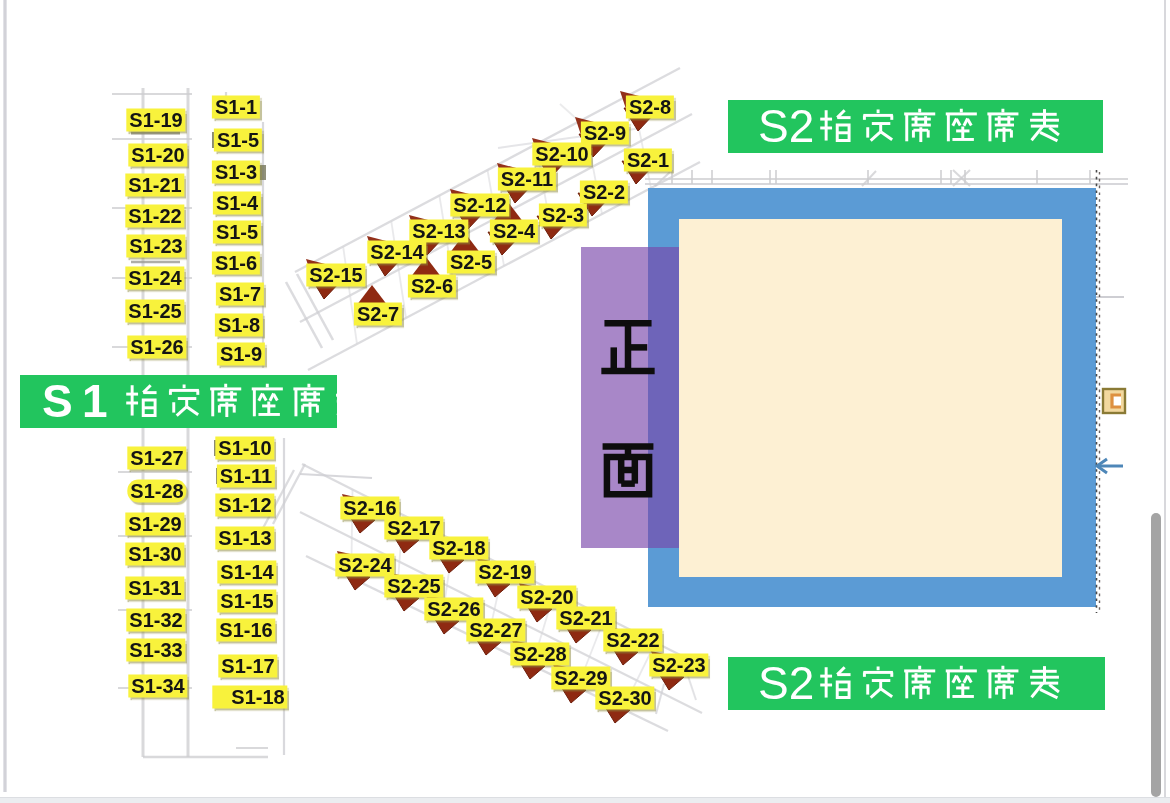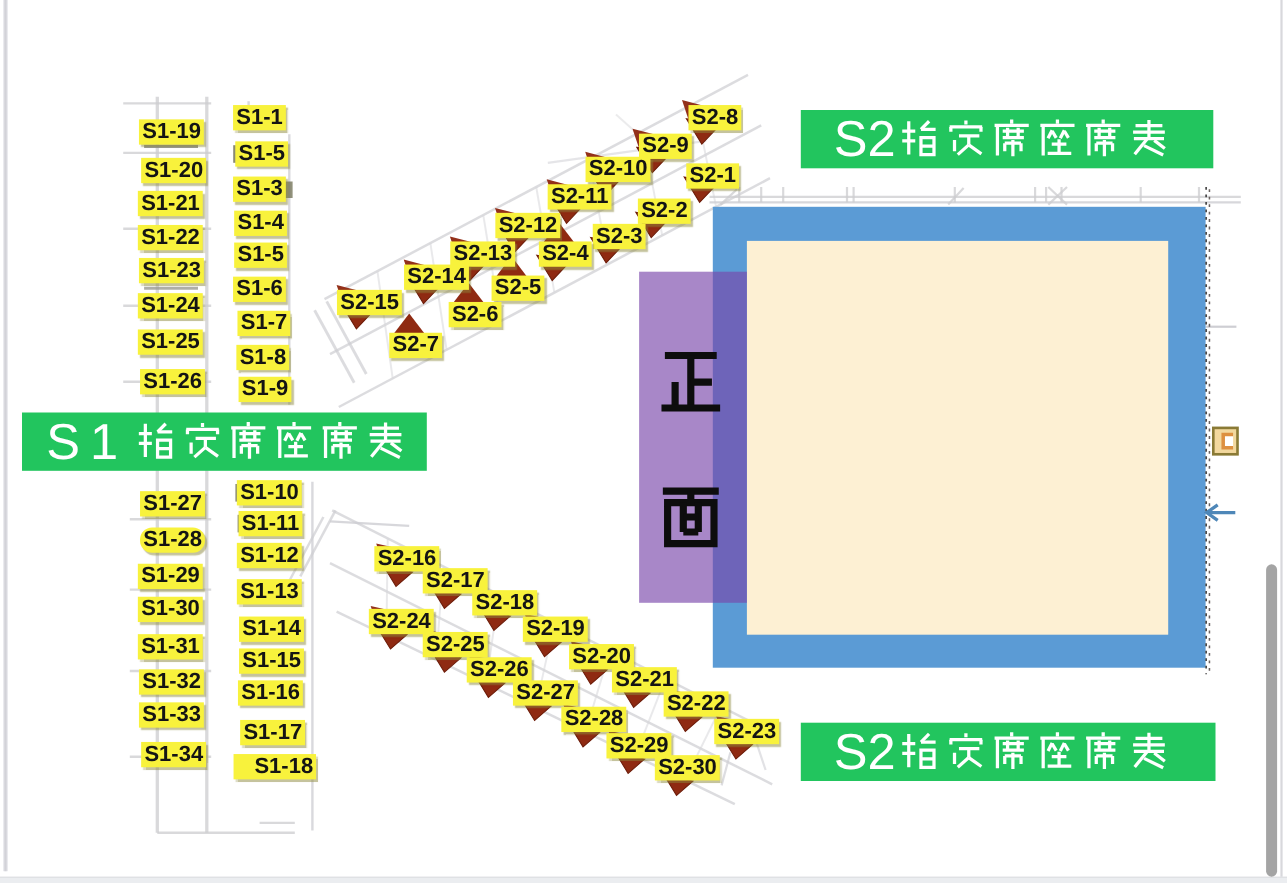--- a/index.html
+++ b/index.html
@@ -317,21 +317,21 @@
         <path d="M11 33 H89"></path>
         <path d="M50 17 V49"></path>
         <path d="M13 49 H87"></path>
         <path d="M46 49 L15 87"></path>
         <path d="M38 66 L85 89"></path>
         <path d="M63 53 L89 73"></path>
       </g>
     </svg>
   </div>
 
-<div class="banner" style="left:20px;top:375px;width:368px;height:53px;">
+<div class="banner" style="left:20px;top:375px;width:317px;height:53px;font-weight:bold;">
     <svg width="373" height="53" viewBox="0 0 373 53" style="position:absolute;left:0;top:0">
       <text x="22" y="42" font-family="Liberation Sans, sans-serif" font-size="46" fill="#ffffff">S 1</text>
       <g transform="translate(104,8) scale(0.3700)" fill="none" stroke="#ffffff" stroke-width="8" stroke-linecap="butt">
         <path d="M22 6 V88"></path>
         <path d="M6 30 H38"></path>
         <path d="M6 54 H38"></path>
         <path d="M72 6 L52 26"></path>
         <path d="M52 26 H88"></path>
         <path d="M52 46 H84 V88 H52 Z"></path>
         <path d="M52 67 H84"></path>

